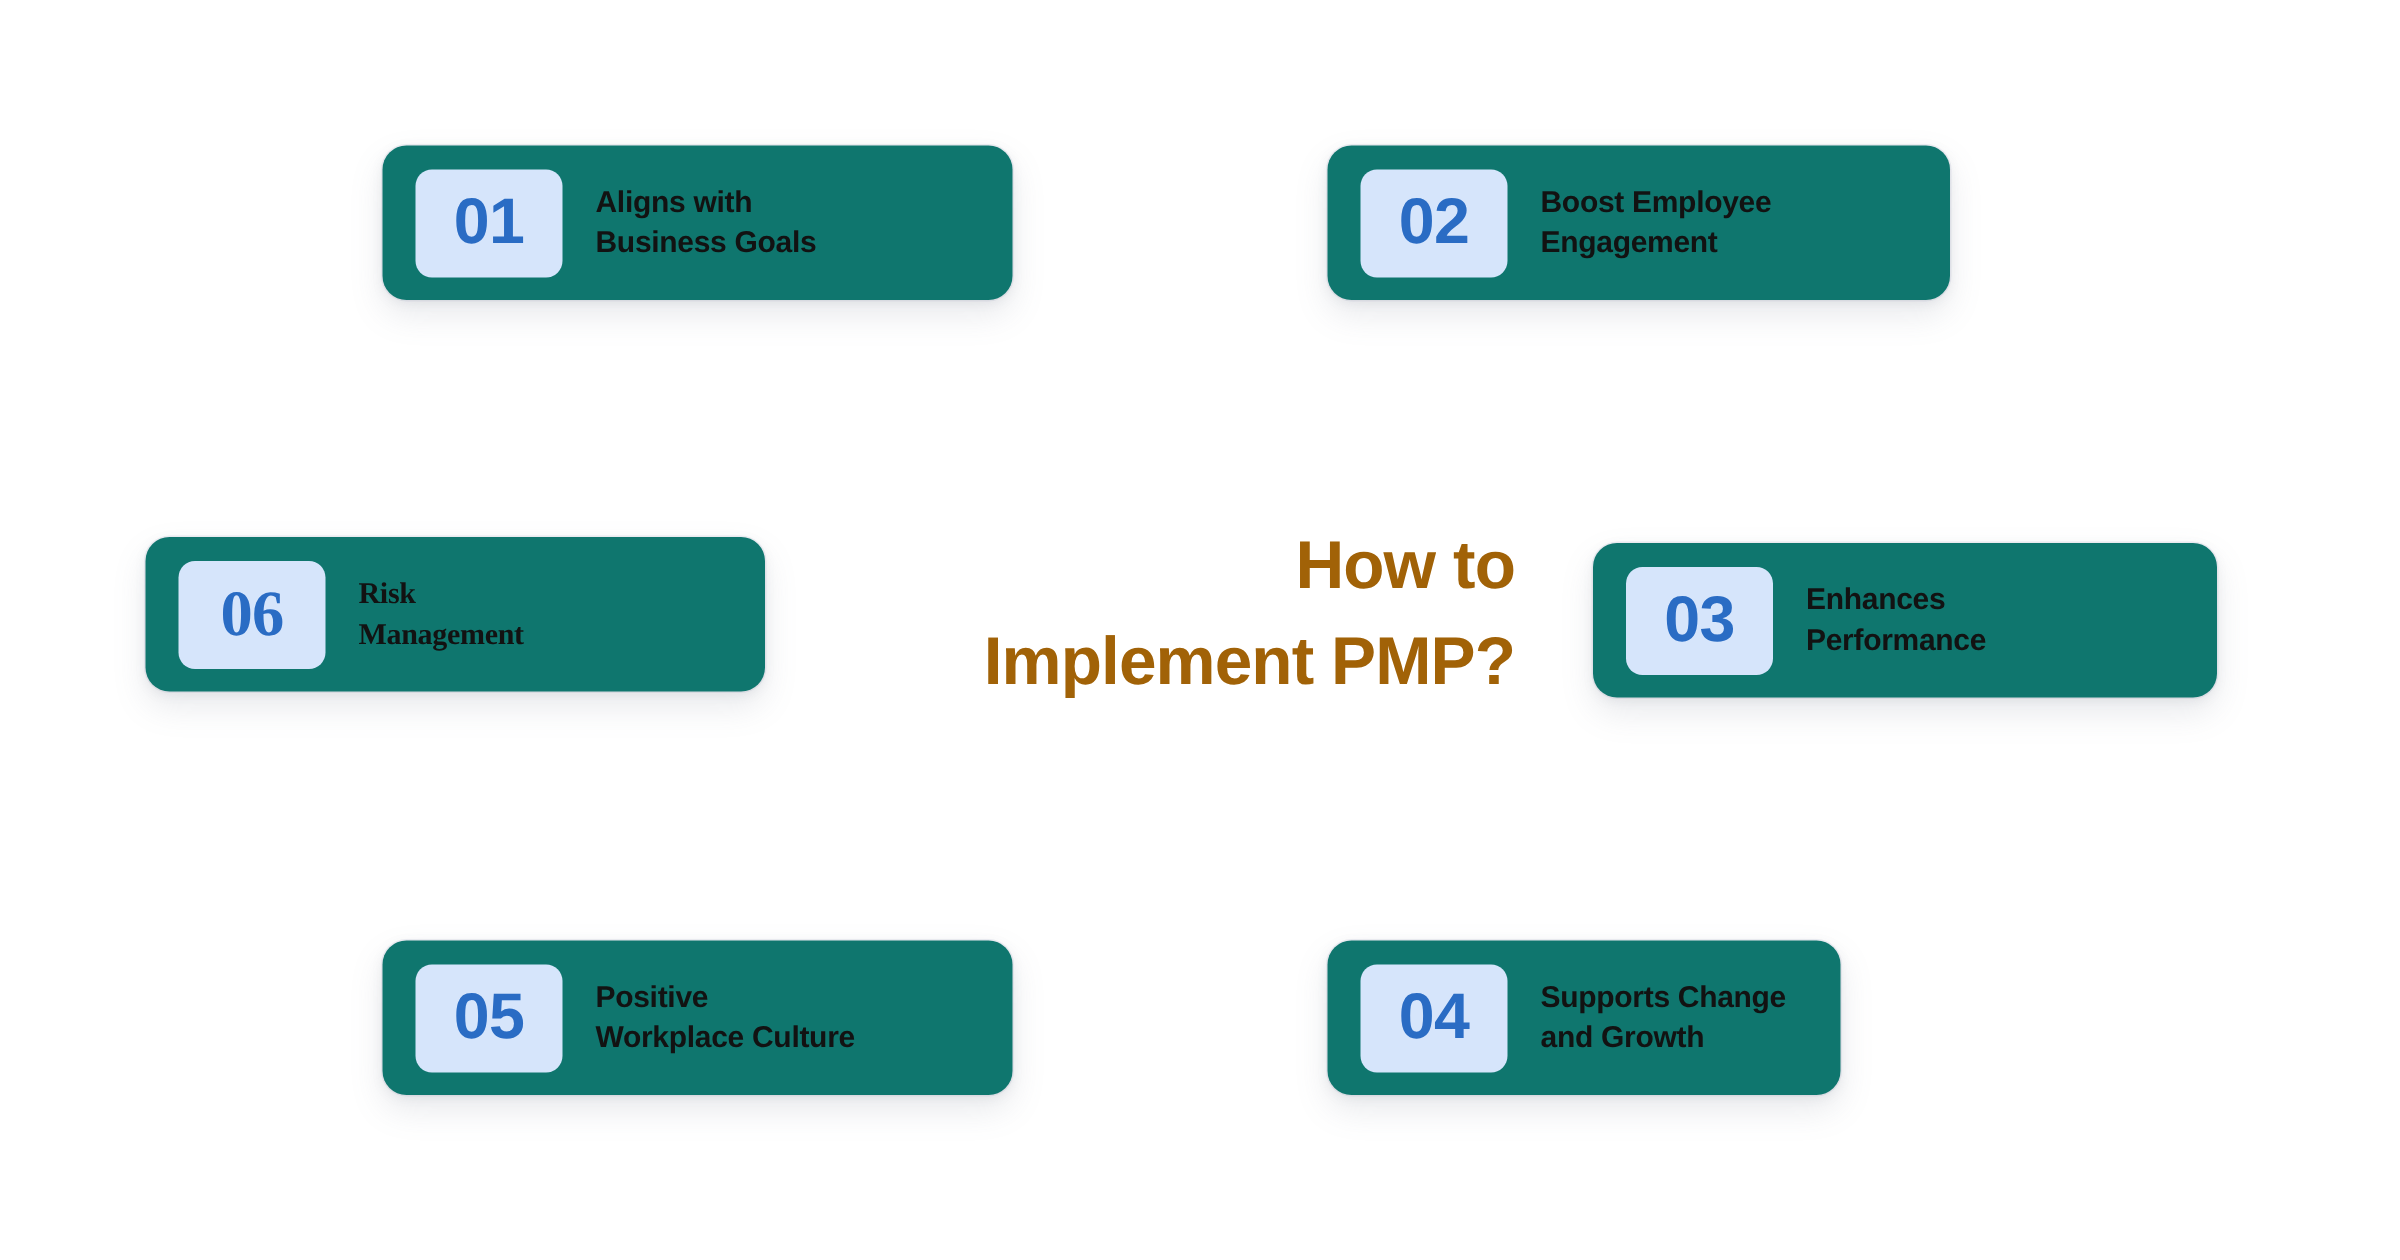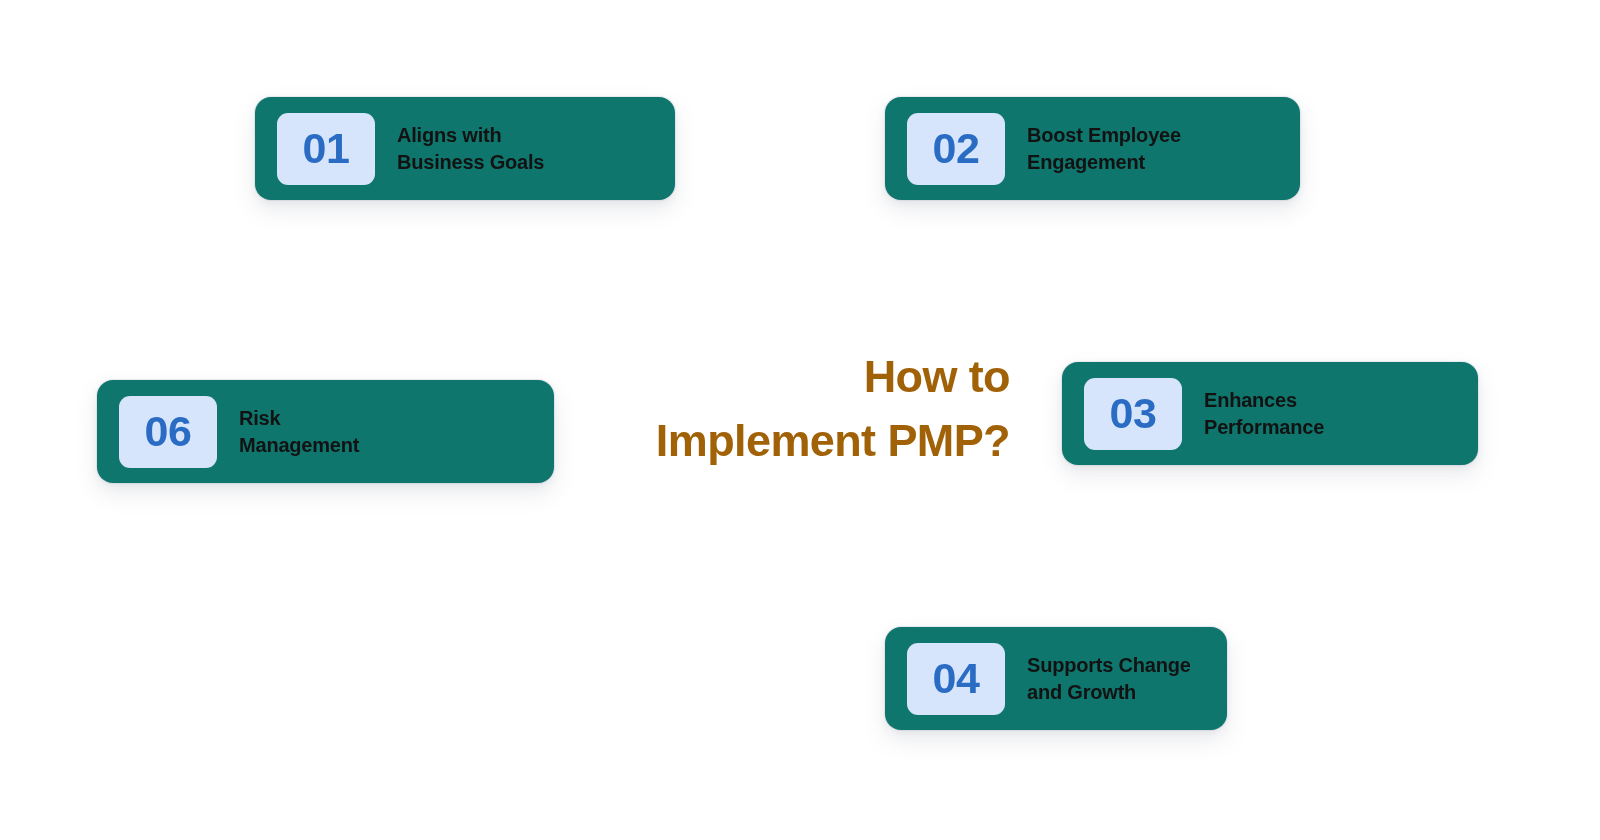--- a/index.html
+++ b/index.html
@@ -73,21 +73,21 @@
     line-height: 1.33;
     font-weight: 700;
     color: #121212;
     letter-spacing: -0.2px;
     white-space: pre-line;
   }
 
   
   .card-01 { left: 255px;  top: 97px;  width: 420px; height: 103px; }
   .card-02 { left: 885px;  top: 97px;  width: 415px; height: 103px; }
-  .card-06 { left: 97px;   top: 380px; width: 457px; height: 103px; }
+  .card-06 { left: 97px;   top: 358px; width: 413px; height: 103px; font-family: Liberation Serif, serif; }
   .card-03 { left: 1062px; top: 362px; width: 416px; height: 103px; }
   .card-05 { left: 255px;  top: 627px; width: 420px; height: 103px; }
   .card-04 { left: 885px;  top: 627px; width: 342px; height: 103px; }
 </style>
 </head>
 <body>
 
 <div id="stage">
 
   <div class="center-title">How to
@@ -110,20 +110,25 @@
     <div class="card-label">Enhances
 Performance</div>
   </div>
 
   <div class="card card-04">
     <div class="badge">04</div>
     <div class="card-label">Supports Change
 and Growth</div>
   </div>
 
+  <div class="card card-05">
+    <div class="badge">05</div>
+    <div class="card-label">Positive
+Workplace Culture</div>
+  </div>
 
   <div class="card card-06">
     <div class="badge">06</div>
     <div class="card-label">Risk
 Management</div>
   </div>
 
 </div>
 
 </body></html>

